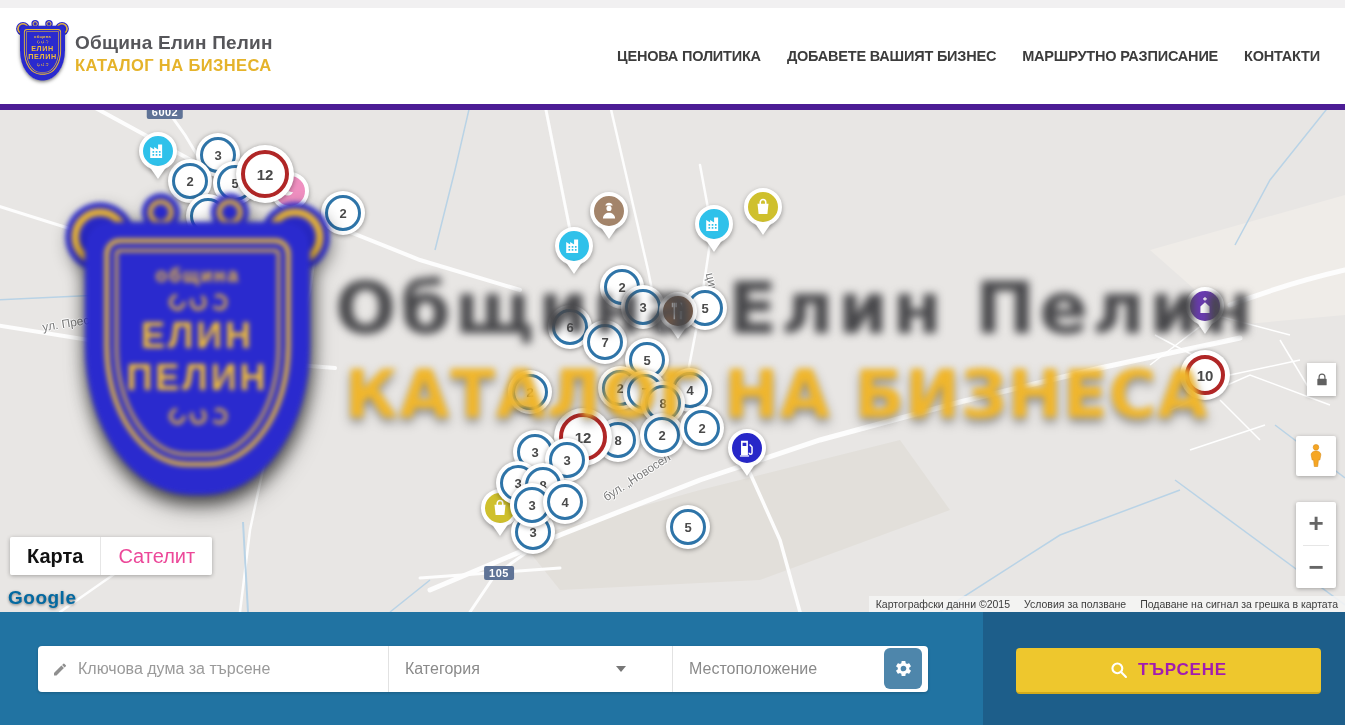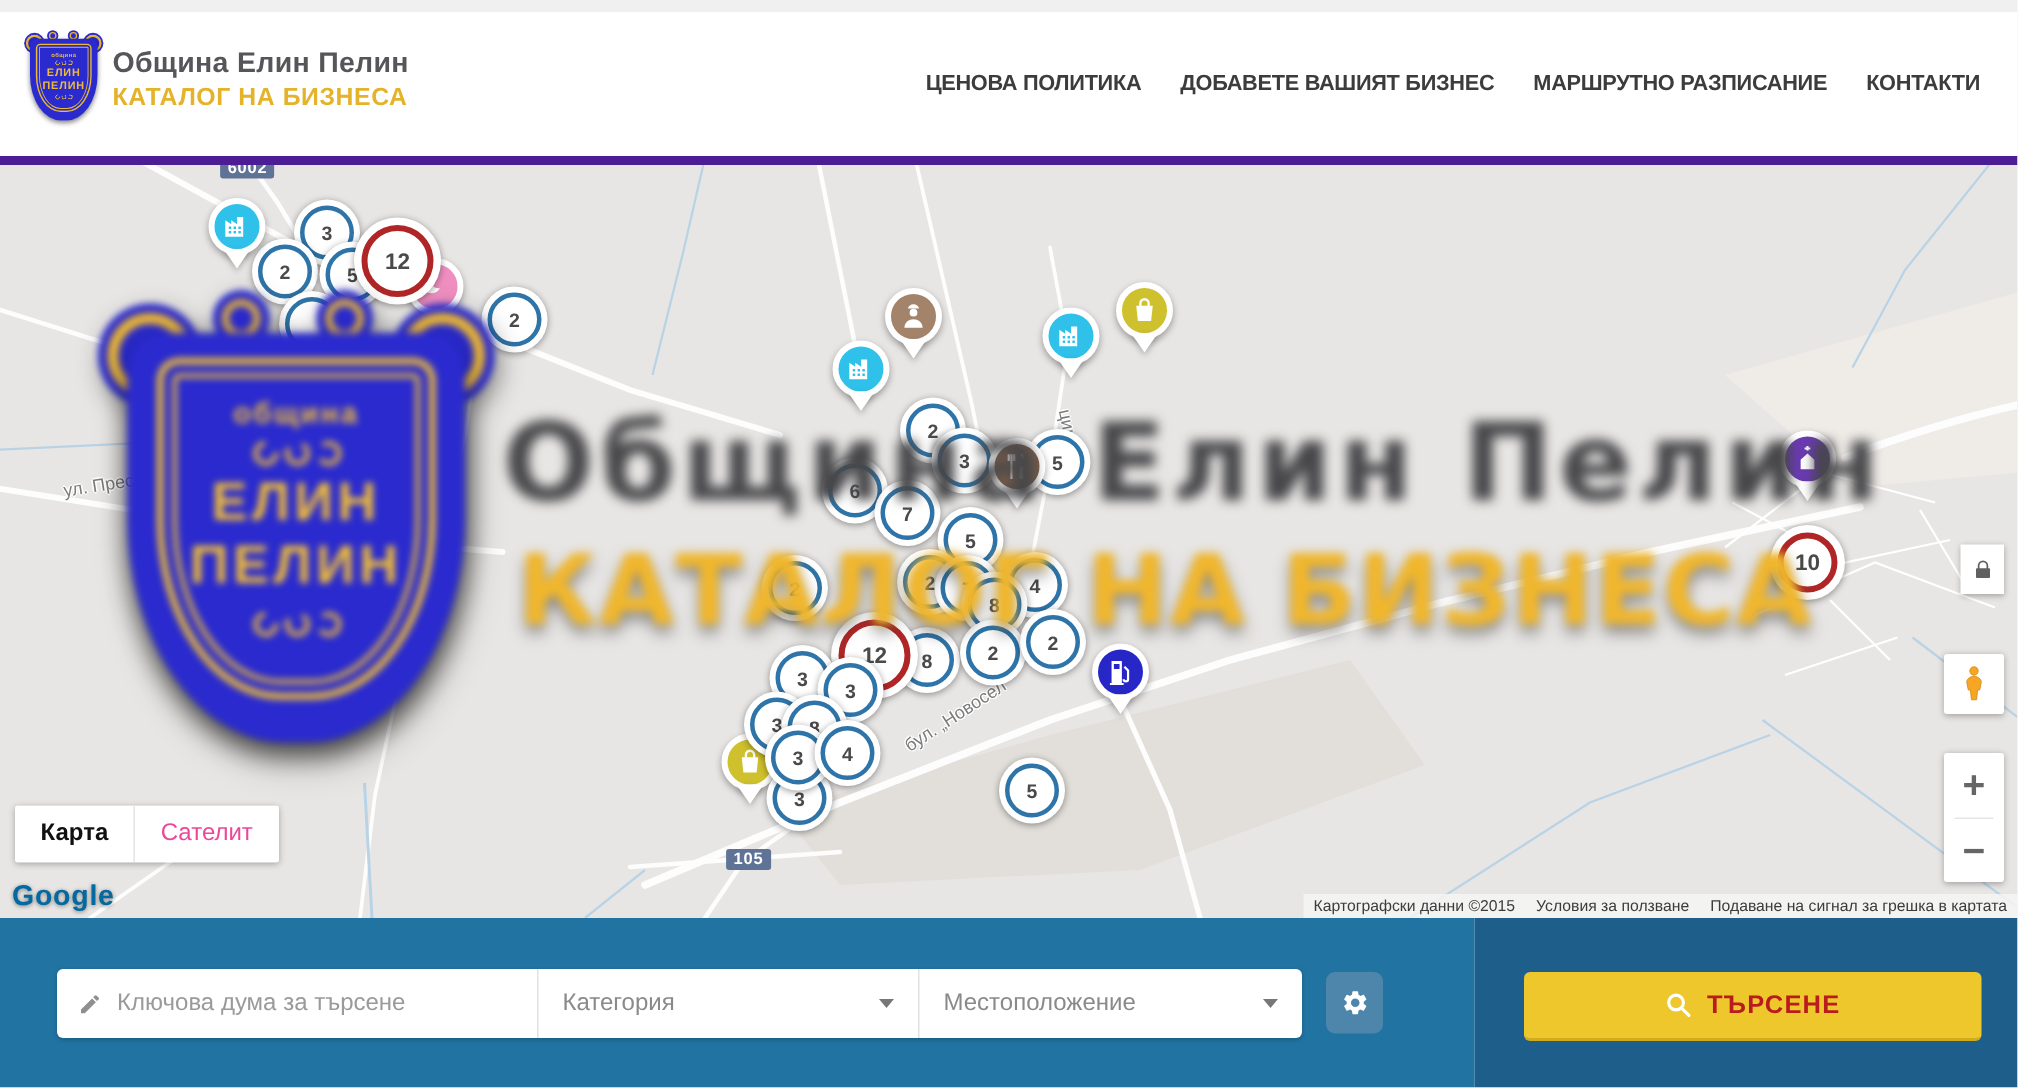--- a/index.html
+++ b/index.html
@@ -68,21 +68,21 @@
   .wm-crest .crest { transform:scale(1.5); transform-origin:top left; }
   .wm-title { position:absolute; left:335px; top:156px; font-family:"DejaVu Sans", sans-serif;
     font-size:72px; font-weight:700; color:#47474a; letter-spacing:4px; filter:blur(4px); white-space:nowrap; }
   .wm-sub { position:absolute; left:345px; top:247px; font-family:"DejaVu Sans", sans-serif;
     font-size:65px; font-weight:800; color:#f0b62c; letter-spacing:1px; filter:blur(3px);
     text-shadow:0 5px 9px rgba(40,40,40,.55); white-space:nowrap; }
 
   
   .maptype { position:absolute; left:10px; top:427px; display:flex; height:38px;
     box-shadow:0 1px 4px rgba(0,0,0,.3); border-radius:2px; overflow:hidden; }
-  .maptype-btn { background:#fff; border:none; padding:0 17px; font-size:16px; cursor:pointer; font-family:inherit; }
+  .maptype-btn { background:#fff; border:none; padding:0 17px; font-size:20px; cursor:pointer; font-family:inherit; }
   .maptype-btn.active { font-weight:700; color:#111; }
   .maptype-btn.inactive { color:#ec4899; border-left:1px solid #e6e6e6; }
   .google-logo { position:absolute; left:8px; top:477px; font-size:19px; font-weight:700; color:#0369a1; letter-spacing:.5px;
     text-shadow:0 1px 3px rgba(0,0,0,.45); cursor:pointer; }
   .attrib { position:absolute; right:0; bottom:0; height:16px; display:flex; align-items:center; gap:0;
     background:rgba(245,245,245,.85); font-size:10.5px; color:#3c3c3c; }
   .attrib span { padding:0 7px; white-space:nowrap; }
   .attrib .lnk { cursor:pointer; }
   .ctl-lock { position:absolute; left:1307px; top:253px; width:29px; height:33px; background:#fff; border:none;
     box-shadow:0 1px 4px rgba(0,0,0,.3); display:flex; align-items:center; justify-content:center; cursor:pointer; }
@@ -91,33 +91,33 @@
   .ctl-zoom { position:absolute; left:1296px; top:392px; width:40px; height:86px; background:#fff; border-radius:2px;
     box-shadow:0 1px 4px rgba(0,0,0,.3); display:flex; flex-direction:column; }
   .zoom-btn { flex:1; background:none; border:none; font-size:26px; font-weight:700; color:#666; cursor:pointer; line-height:1; font-family:inherit; }
   .zoom-div { height:1px; background:#e6e6e6; margin:0 7px; }
 
   
   .searchbar { display:flex; width:1345px; height:113px; }
   .sb-left { position:relative; width:983px; height:113px; background:#2173a2; }
   .sb-right { position:relative; flex:1; background:#1d5e8a; }
   .search-group { position:absolute; left:38px; top:34px; display:flex; height:46px; background:#fff; border-radius:4px;
-    box-shadow:0 1px 3px rgba(0,0,0,.2); }
+    box-shadow:0 1px 3px rgba(0,0,0,.2);gap:30px; }
   .field { display:flex; align-items:center; position:relative; }
   .field.keyword { width:320px; padding-left:14px; }
   .field.keyword input { border:none; outline:none; font-size:16px; color:#555; width:100%; padding:0 10px; font-family:inherit; background:transparent; }
   .field.keyword input::placeholder { color:#9a9a9a; }
   .field.sel { width:254px; border-left:1px solid #e2e2e2; padding:0 16px; font-size:16px; color:#8a8a8a; cursor:pointer; justify-content:space-between; }
   .field.sel:last-child { width:256px; }
   .caret { width:0; height:0; border-left:5px solid transparent; border-right:5px solid transparent; border-top:6px solid #777; }
   .gear-btn { position:absolute; left:884px; top:36px; width:38px; height:41px; background:#4e86ab; border:none; border-radius:6px;
     display:flex; align-items:center; justify-content:center; cursor:pointer; }
   .search-btn { position:absolute; left:33px; top:36px; width:305px; height:46px; background:#eec72d; border:none; border-radius:4px;
     border-bottom:2px solid #d2ab1c; display:flex; align-items:center; justify-content:center; gap:10px; cursor:pointer; }
-  .search-btn span { font-size:17px; font-weight:700; color:#b91c1c; letter-spacing:.8px; font-family:inherit; }
+  .search-btn span { font-size:17px; font-weight:700; color:#a21caf; letter-spacing:.8px; font-family:inherit; }
   .hidden-defs { position:absolute; width:0; height:0; overflow:hidden; }
 </style>
 </head>
 <body>
 
 <svg class="hidden-defs" aria-hidden="true">
   <defs>
     <symbol id="icon-factory" viewBox="0 0 24 24">
       <path fill="#fff" fill-rule="evenodd" d="M3.5 19.5V7.5l4.3 2.9V7.5l4.3 2.9V5h4.4v14.5H3.5z M6 12h1.8v1.8H6z M9.5 12h1.8v1.8H9.5z M13 12h1.8v1.8H13z M6 15.3h1.8v1.8H6z M9.5 15.3h1.8v1.8H9.5z M13 15.3h1.8v1.8H13z"></path>
     </symbol>

